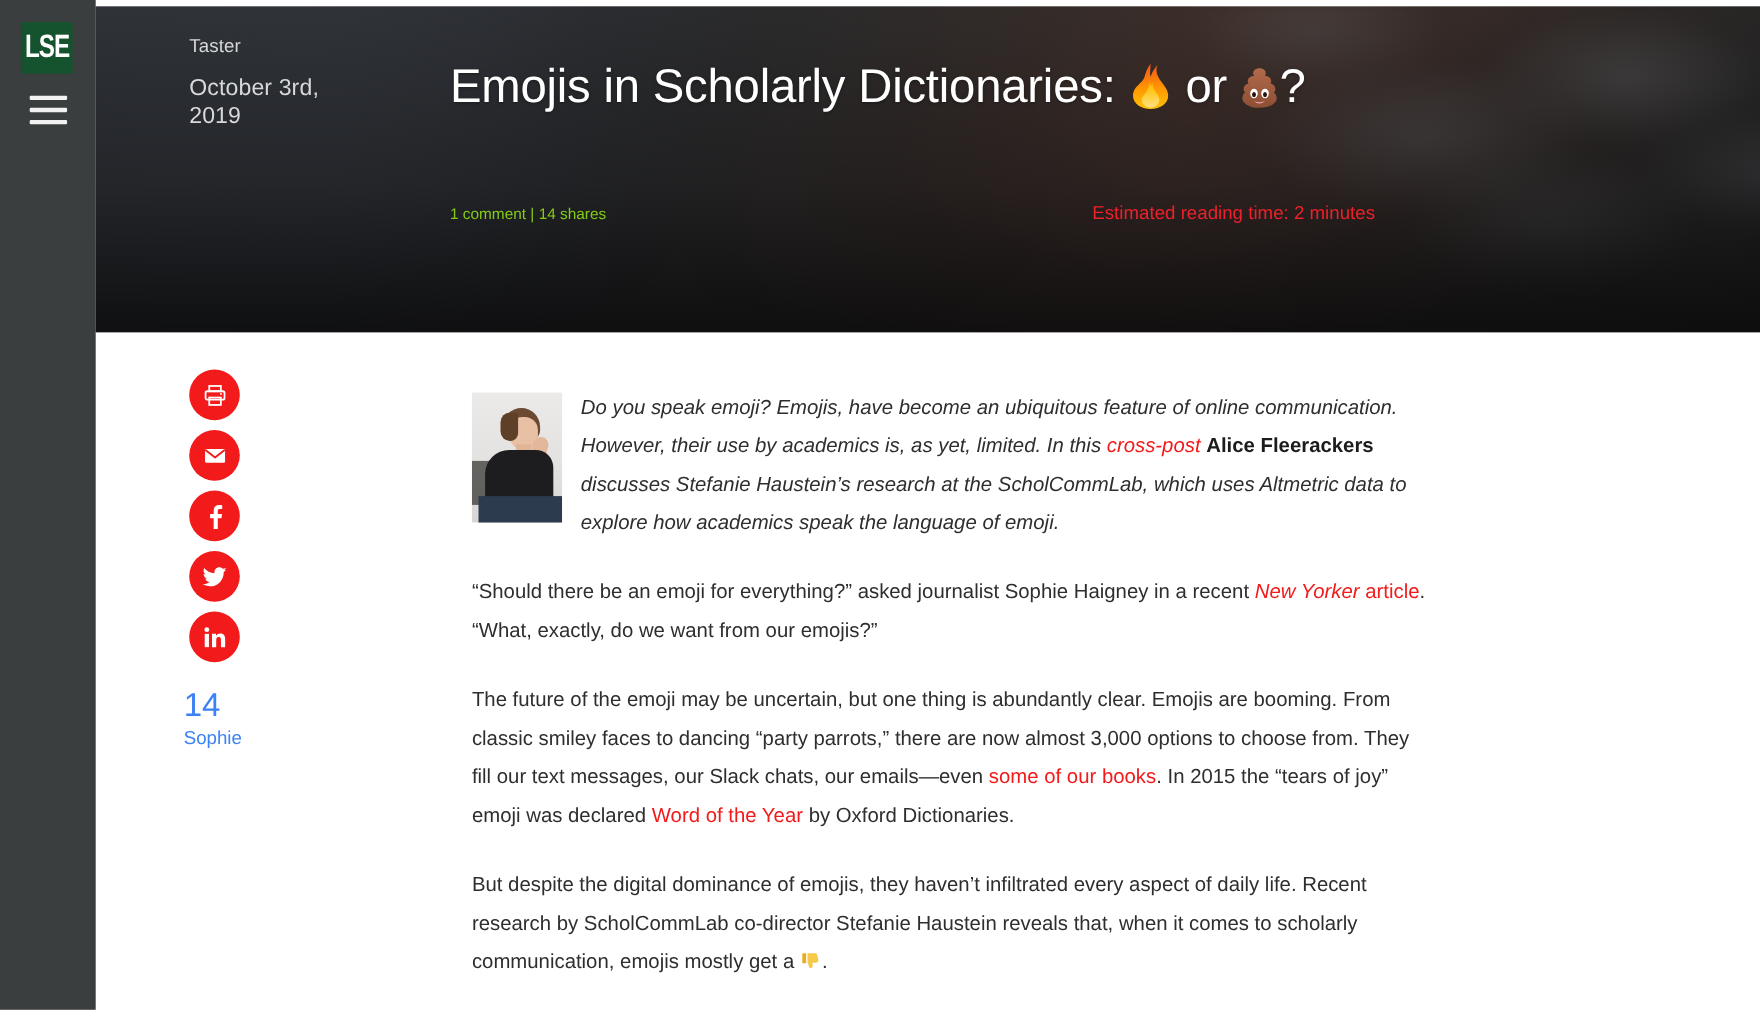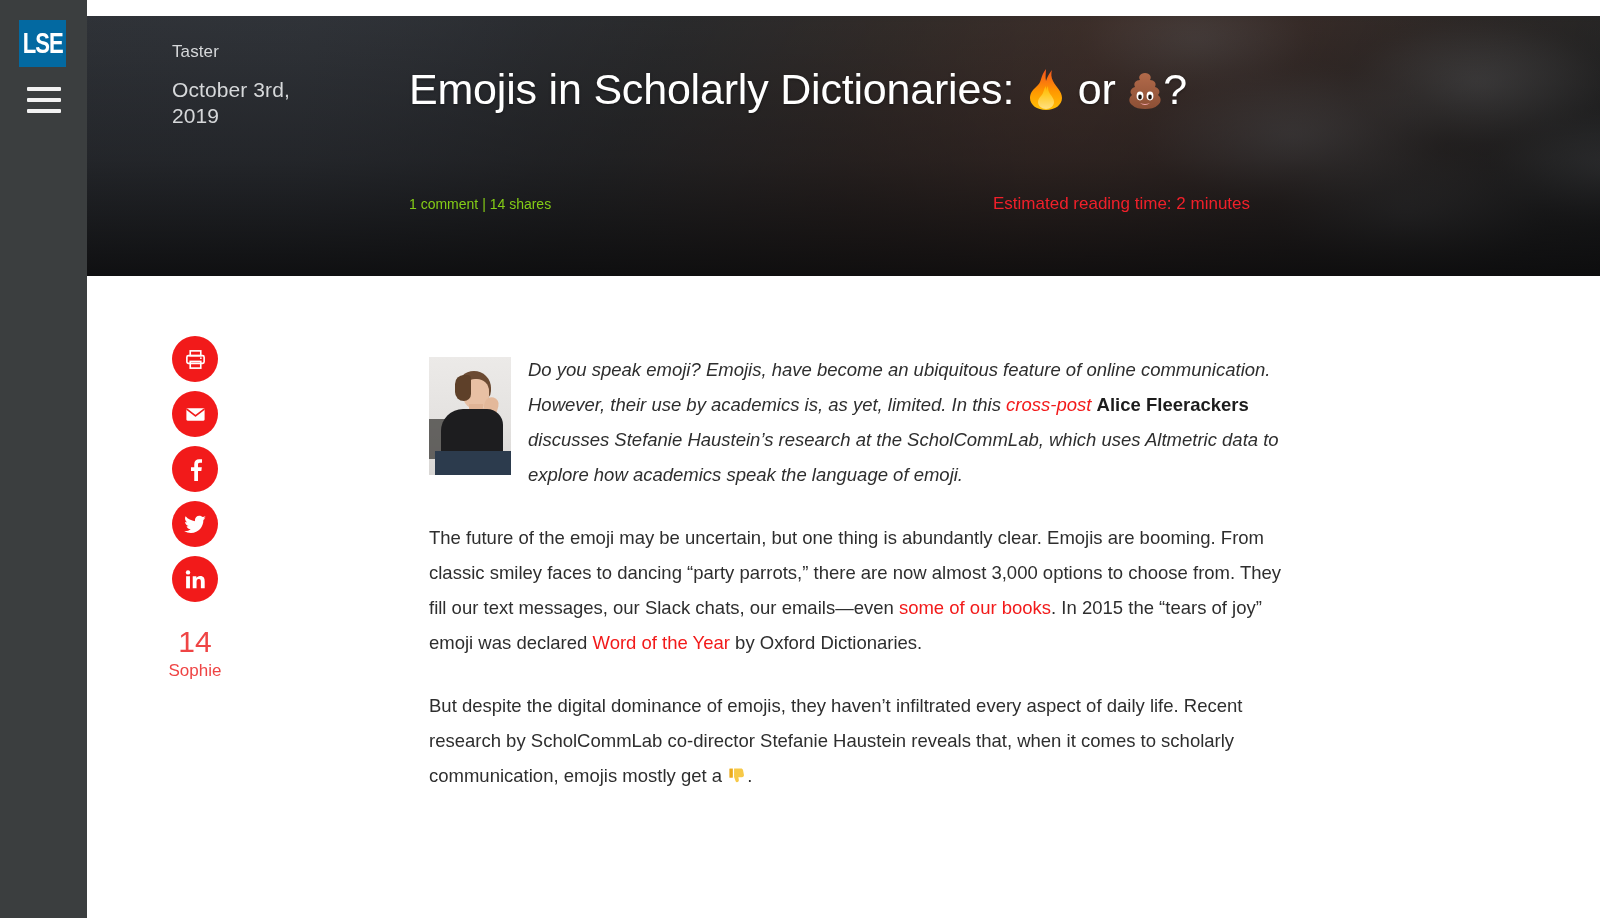--- a/index.html
+++ b/index.html
@@ -16,21 +16,21 @@
     position: absolute;
     left: 0; top: 0;
     width: 87px; height: 918px;
     background: #3b3e3f;
     z-index: 30;
   }
   #lse-logo {
     position: absolute;
     left: 19px; top: 20px;
     width: 47px; height: 47px;
-    background: #0369a1;
+    background: #14532d;
     display: flex;
     align-items: center;
     justify-content: center;
   }
   #lse-logo .logo-text {
     color: #ffffff;
     font-family: "Liberation Sans", sans-serif;
     font-weight: bold;
     font-size: 24px;
     letter-spacing: -1px;
@@ -51,22 +51,22 @@
     background: #f2f2f2;
     border-radius: 1px;
   }
   #hamburger .bar.b1 { top: 3px; }
   #hamburger .bar.b2 { top: 14px; }
   #hamburger .bar.b3 { top: 25px; }
 
   
   #banner {
     position: absolute;
-    left: 87px; top: 16px;
-    width: 1513px; height: 260px;
+    left: 87px; top: 6px;
+    width: 1513px; height: 296px;
     overflow: hidden;
     background: #2a2b2d;
   }
   #banner-photo {
     position: absolute;
     inset: 0;
     background:
       
       linear-gradient(118deg, rgba(255,255,255,0.00) 0%, rgba(255,255,255,0.00) 100%),
       radial-gradient(ellipse 200px 90px at 1180px 120px, rgba(150,152,155,0.42), rgba(150,152,155,0) 72%),
@@ -160,22 +160,22 @@
     background: #f21a1a;
     margin: 0 auto 9px auto;
     display: flex;
     align-items: center;
     justify-content: center;
     cursor: pointer;
   }
   .share-btn svg { display: block; }
   #share-count {
     margin-top: 24px;
-    text-align: center;
-    color: #ef4444;
+    text-align: left;
+    color: #3b82f6;
   }
   #share-count .num {
     display: block;
     font-family: "Liberation Sans", sans-serif;
     font-size: 30px;
     line-height: 32px;
     font-weight: 400;
   }
   #share-count .lbl {
     display: block;
@@ -404,20 +404,21 @@
       <span class="ph-hair"></span>
       <span class="ph-face"></span>
       <span class="ph-hair2"></span>
       <span class="ph-neck"></span>
       <span class="ph-arm"></span>
       <span class="ph-body"></span>
       <span class="ph-jeans"></span>
     </span><span>Do you speak emoji? Emojis, have become an ubiquitous feature of online communication. However, their use by academics is, as yet, limited. In this </span><a class="lnk" href="#">cross-post</a><span> </span><span class="bold">Alice Fleerackers</span><span> discusses Stefanie Haustein’s research at the ScholCommLab, which uses Altmetric data to explore how academics speak the language of emoji.</span>
   </p>
 
+  <p class="para"><span>“Should there be an emoji for everything?” asked journalist Sophie Haigney in a recent </span><a class="lnk ital" href="#">New Yorker</a><span> </span><a class="lnk" href="#">article</a><span>. “What, exactly, do we want from our emojis?”</span></p>
 
   <p class="para"><span>The future of the emoji may be uncertain, but one thing is abundantly clear. Emojis are booming. From classic smiley faces to dancing “party parrots,” there are now almost 3,000 options to choose from. They fill our text messages, our Slack chats, our emails—even </span><a class="lnk" href="#">some of our books</a><span>. In 2015 the “tears of joy” emoji was declared </span><a class="lnk" href="#">Word of the Year</a><span> by Oxford Dictionaries.</span></p>
 
   <p class="para"><span>But despite the digital dominance of emojis, they haven’t infiltrated every aspect of daily life. Recent research by ScholCommLab co-director Stefanie Haustein reveals that, when it comes to scholarly communication, emojis mostly get a </span><span class="em-down"><svg width="20" height="20" viewBox="0 0 24 24">
           <path d="M3 3h4v11H3z" fill="#f0b429"></path>
           <path d="M8.6 3h8.2c1.2 0 2.2.8 2.4 1.9l1.1 5.6c.3 1.5-.9 2.9-2.4 2.9h-4.3l.6 3.2c.3 1.5-.8 2.9-2.3 2.9-.6 0-1.2-.4-1.4-1l-2-5.2V3z" fill="#f7c948"></path>
           <path d="M3 3.6h3.6v10.2H3z" fill="#e8a317" opacity="0.55"></path>
         </svg></span><span>.</span></p>
 
 </div>

